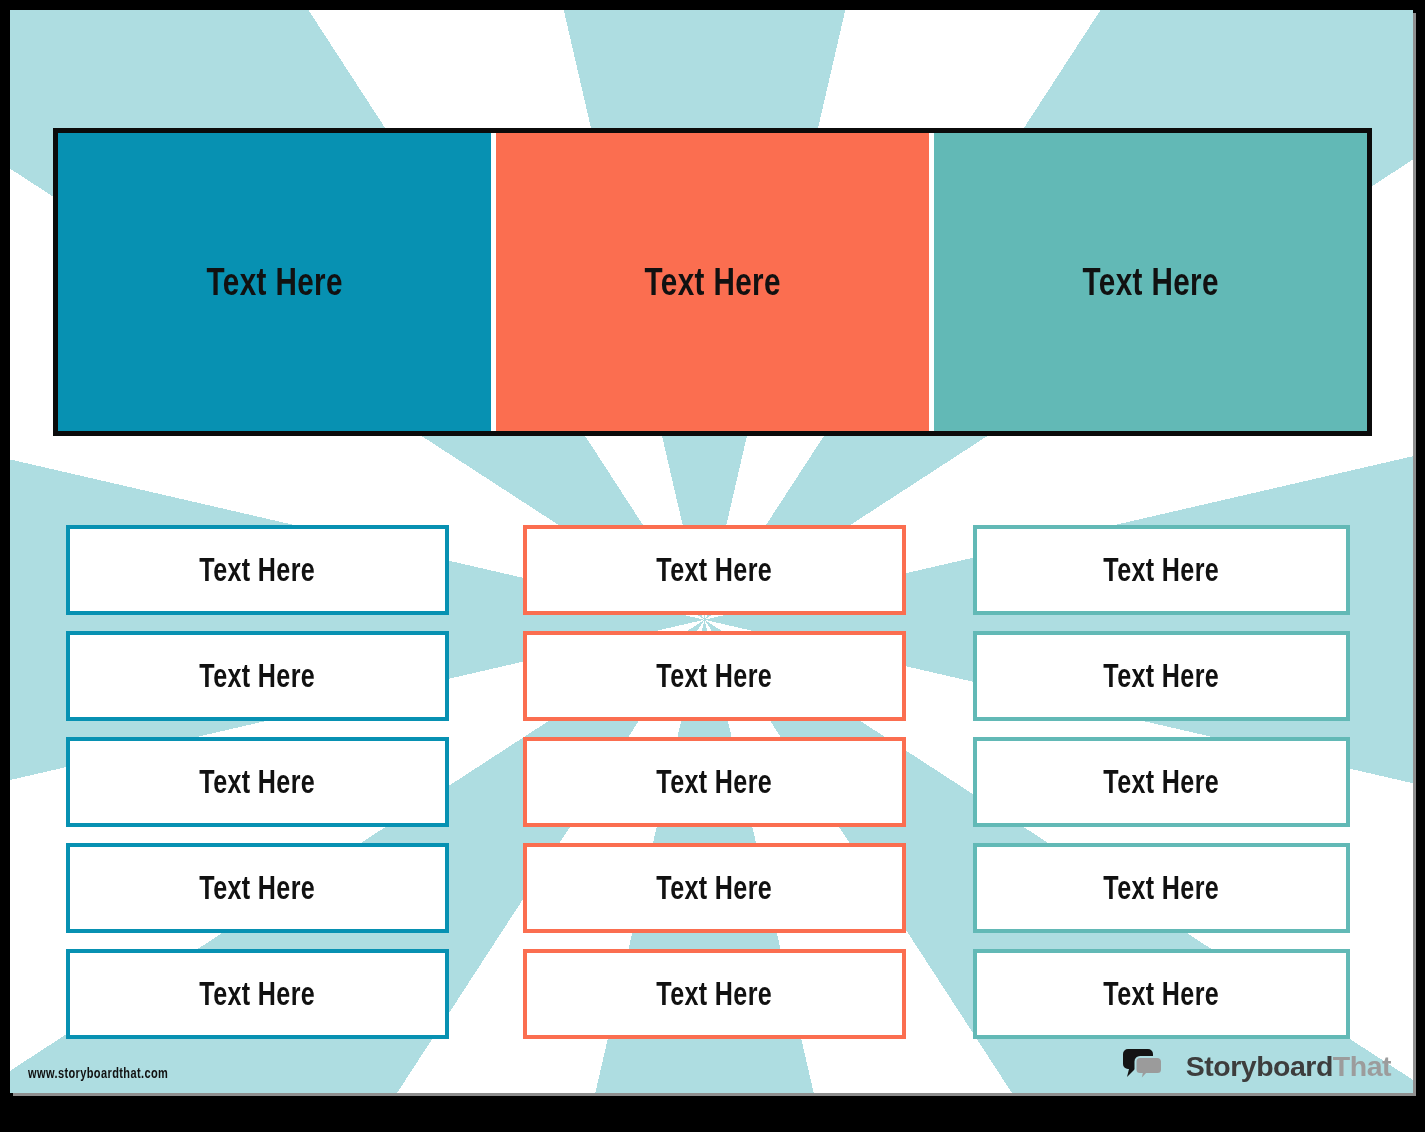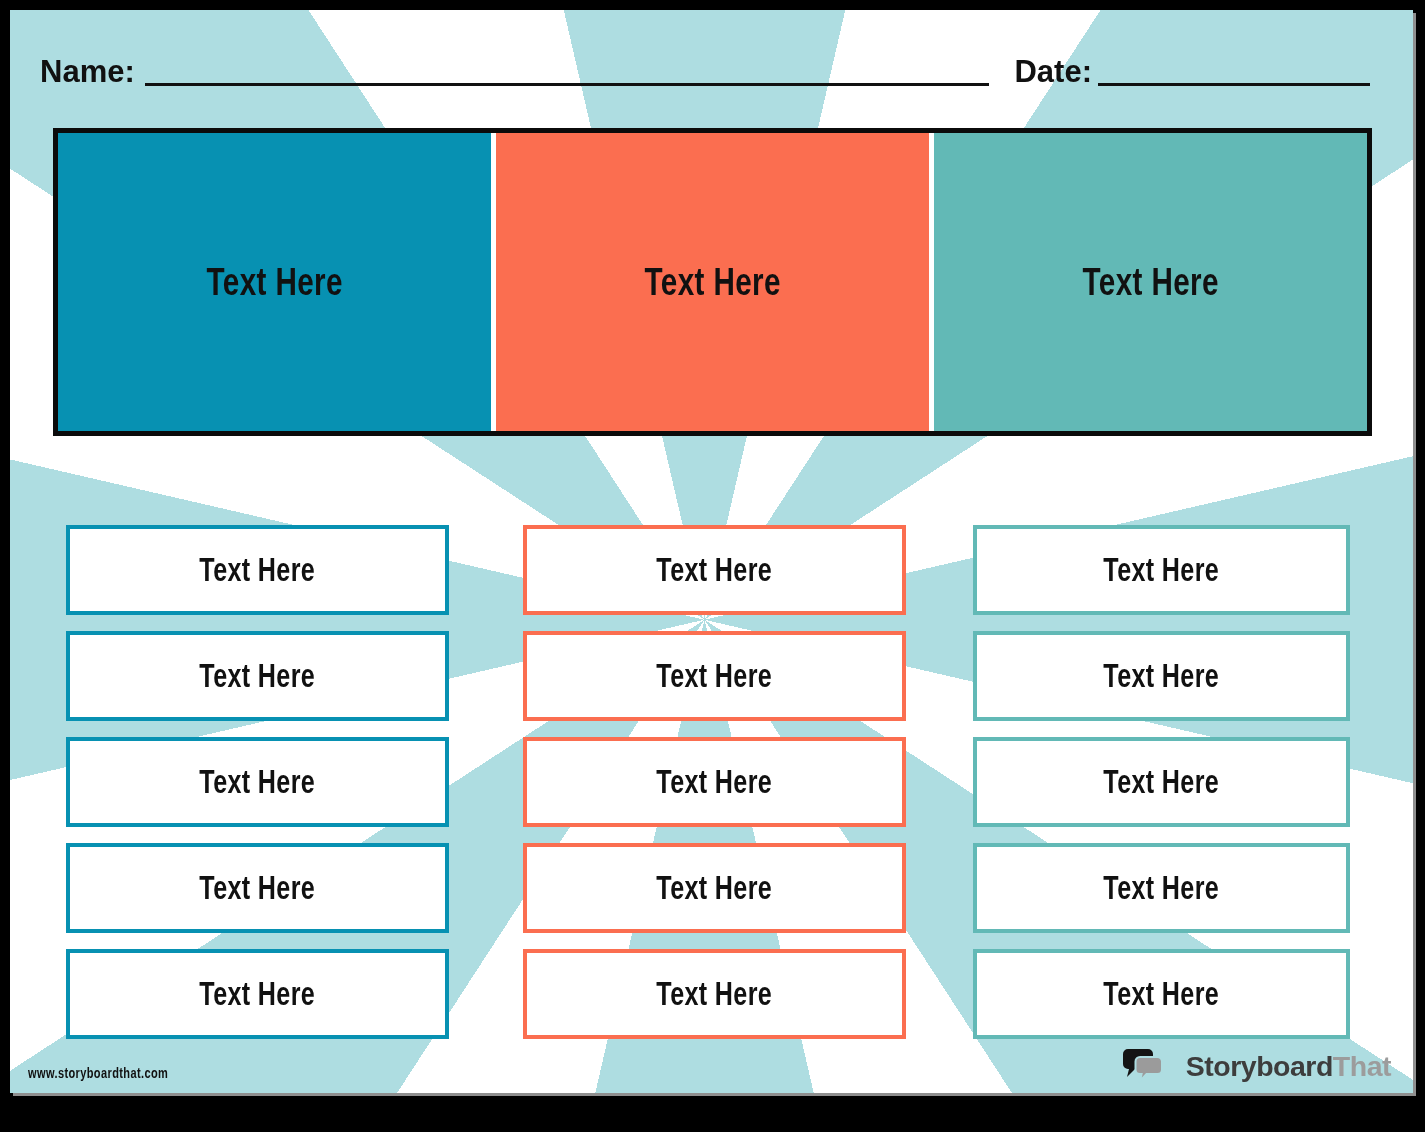--- a/index.html
+++ b/index.html
@@ -48,26 +48,20 @@
   .logo{position:absolute;right:22px;bottom:9px;display:flex;align-items:center;gap:22px;
         font-size:28.5px;font-weight:bold;letter-spacing:-0.5px;}
   .logo-storyboard{color:#3d3d3d;}
   .logo-that{color:#9c9c9c;}
 </style>
 </head>
 <body>
 
 <div class="page">
 
-  <div class="name-date-row">
-    <span>Name:</span>
-    <div class="write-line name-line"></div>
-    <span>Date:</span>
-    <div class="write-line date-line"></div>
-  </div>
 
   <div class="header-strip">
     <div class="header-cell" style="background-color: rgb(7, 145, 178);">
       <span class="cond">Text Here</span>
     </div>
     <div class="header-cell" style="background-color: rgb(251, 110, 80);">
       <span class="cond">Text Here</span>
     </div>
     <div class="header-cell" style="background-color: rgb(98, 185, 182);">
       <span class="cond">Text Here</span>

